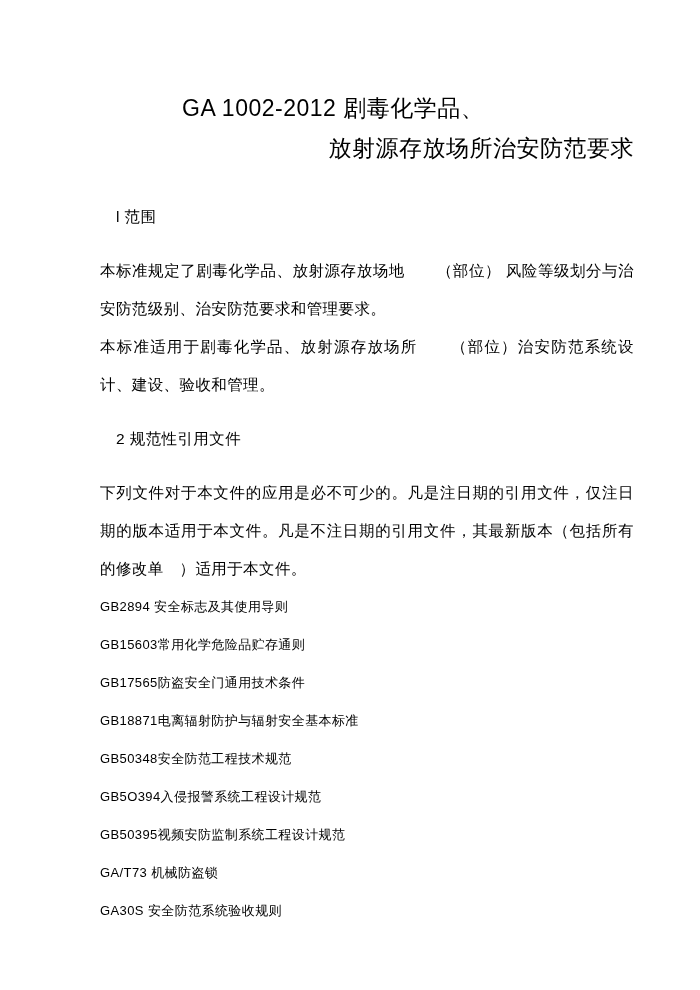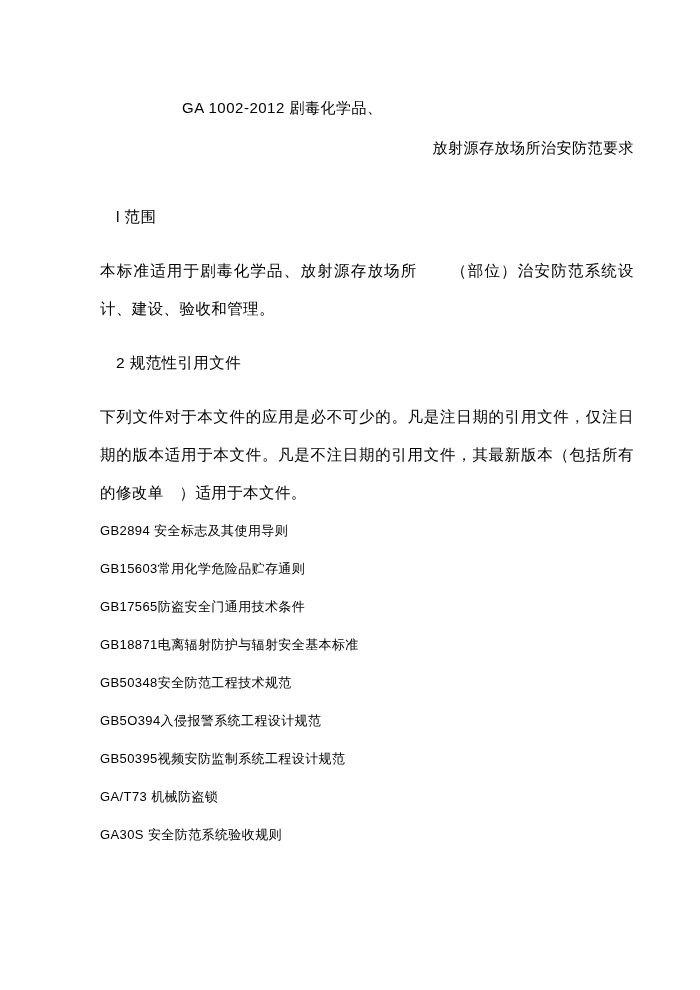--- a/index.html
+++ b/index.html
@@ -16,21 +16,21 @@
   }
   .page {
     position: relative;
     width: 700px;
     height: 990px;
     box-sizing: border-box;
     padding: 70px 66px 0 100px;
   }
   .doc-title {
     text-align: left;
-    font-size: 15px;
+    font-size: 23px;
     line-height: 40px;
     font-weight: 500;
     letter-spacing: 0.5px;
     margin: 18px 0 0 0;
     padding-left: 82px;
   }
   .title-line-2 {
     padding-left: 74px;
     text-align: right;
   }
@@ -65,20 +65,21 @@
 
   <div class="doc-title">
     <div>GA 1002-2012  剧毒化学品、</div>
     <div class="title-line-2">放射源存放场所治安防范要求</div>
   </div>
 
   <div class="body-block">
 
     <div>
       <p class="section-head">l  范围</p>
+      <p class="para">本标准规定了剧毒化学品、放射源存放场地　　（部位） 风险等级划分与治安防范级别、治安防范要求和管理要求。</p>
       <p class="para">本标准适用于剧毒化学品、放射源存放场所　　（部位）治安防范系统设计、建设、验收和管理。</p>
     </div>
 
     <div>
       <p class="section-head">2 规范性引用文件</p>
       <p class="para">下列文件对于本文件的应用是必不可少的。凡是注日期的引用文件，仅注日期的版本适用于本文件。凡是不注日期的引用文件，其最新版本（包括所有的修改单　）适用于本文件。</p>
 
       <p class="ref-item">GB2894 安全标志及其使用导则</p>
       <p class="ref-item">GB15603常用化学危险品贮存通则</p>
       <p class="ref-item">GB17565防盗安全门通用技术条件</p>

